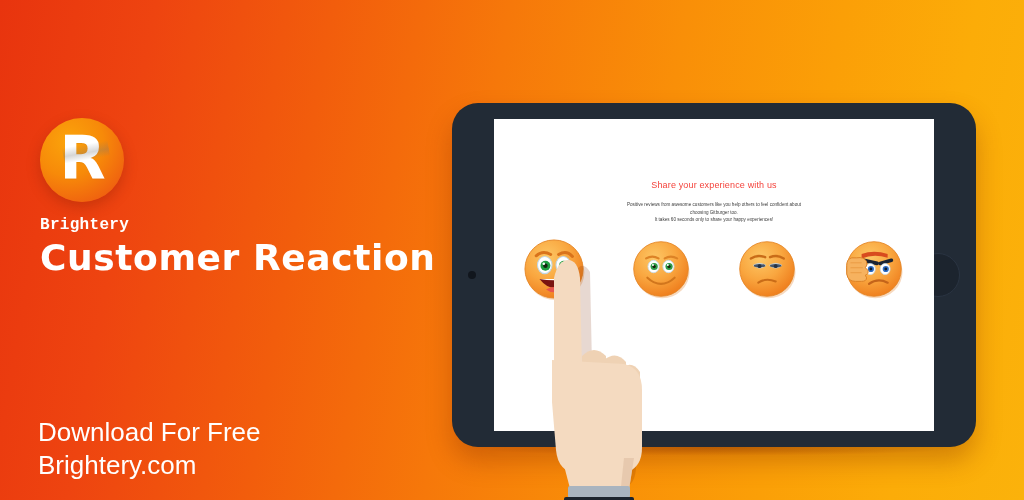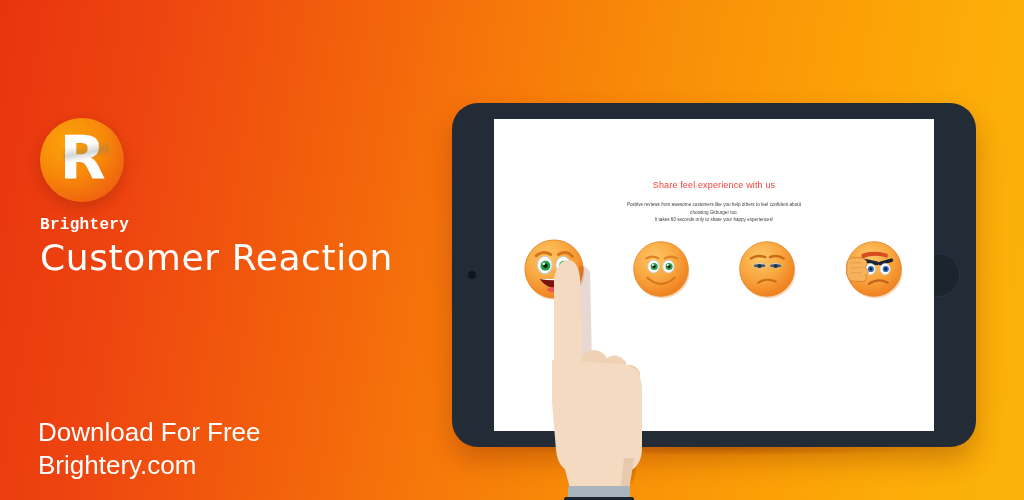--- a/index.html
+++ b/index.html
@@ -57,21 +57,21 @@
     margin-top:14px;
     font-family:Liberation Mono, monospace;
     font-weight:bold;
     font-size:16px;
     letter-spacing:.3px;
     color:#ffffff;
   }
   .brand-title {
     margin-top:2px;
     font-family:"DejaVu Sans", sans-serif;
-    font-weight:normal;
+    font-weight:bold;
     font-size:36px;
     line-height:44px;
     letter-spacing:.6px;
     color:#ffffff;
   }
 
   
   #footer {
     position:absolute; left:38px; bottom:18px;
     color:#ffffff;
@@ -174,21 +174,21 @@
   </div>
 
   <div id="tablet-shadow"></div>
 
   <div id="tablet">
     <div id="tablet-camera"></div>
     <div id="tablet-home"></div>
 
     <div id="tablet-screen">
 
-      <div class="page-title">Share feel experience with us</div>
+      <div class="page-title">Share your experience with us</div>
 
       <div class="page-sub">
         <span>Positive reviews from awesome customers like you help others to feel confident about</span>
         <span>choosing Gitburger too.</span>
         <span>It takes 60 seconds only to share your happy experiences!</span>
       </div>
 
       <div class="face-row">
 
         <div class="face-cell">

